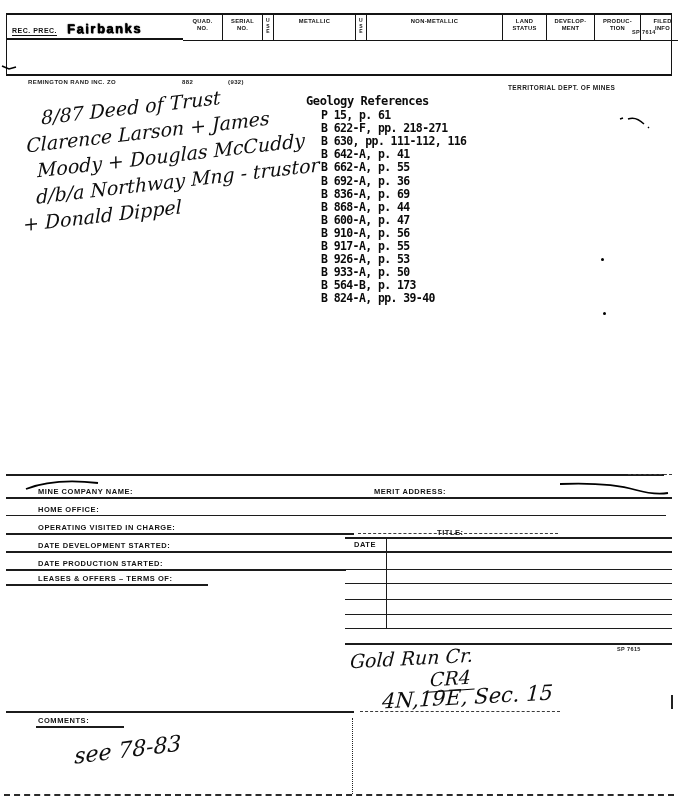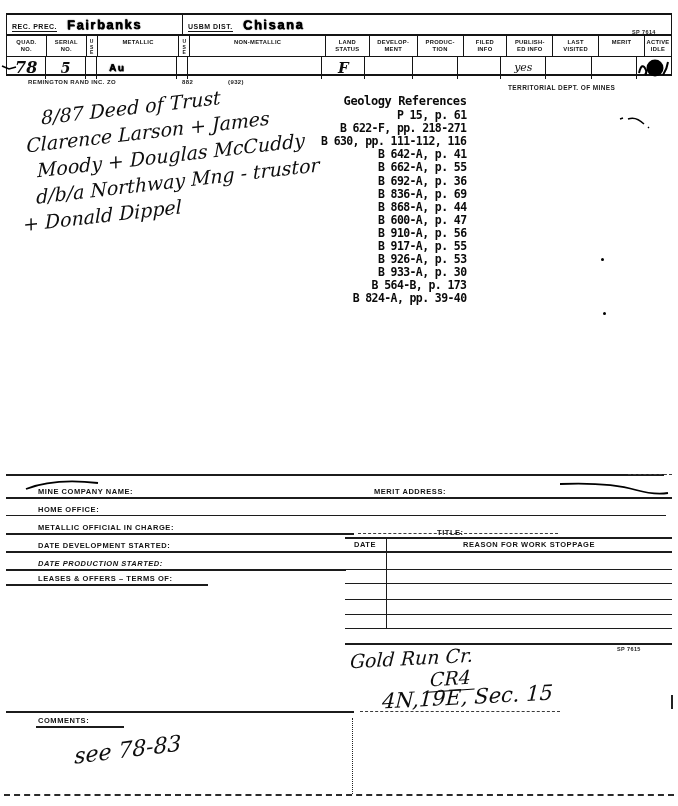--- a/index.html
+++ b/index.html
@@ -11,21 +11,21 @@
   .abs{position:absolute;}
   
   .lbl{font-weight:700;font-size:7.5px;letter-spacing:.55px;color:#131313;white-space:nowrap;}
   .sm{font-weight:700;font-size:6px;letter-spacing:.4px;color:#1b1b1b;white-space:nowrap;}
   .rule{position:absolute;background:#1c1c1c;}
   .rule-dash{position:absolute;border-top:1px dashed #3a3a3a;height:0;}
   
   #card1{position:absolute;left:6px;top:13px;width:666px;height:63px;
     border-top:2.5px solid #141414;border-bottom:2.5px solid #141414;
     border-left:1.5px solid #141414;border-right:1.5px solid #141414;
-    box-sizing:border-box;display:flex;flex-direction:column;}
+    box-sizing:border-box;display:flex;}
   .r1{display:flex;height:23px;border-bottom:2px solid #141414;}
   .r1cell{display:flex;align-items:flex-end;padding:2px 3px 2px 5px;box-sizing:border-box;border-right:1.5px solid #141414;}
   .r1lbl{font-weight:700;font-size:7px;letter-spacing:.5px;border-bottom:1.5px solid #141414;padding-bottom:1px;white-space:nowrap;}
   .stamp{font-weight:900;font-size:13px;letter-spacing:1.5px;color:#000;
     text-shadow:0 0 1.2px #000,0.5px 0.5px 0 #000;transform:rotate(-.5deg);margin-left:10px;white-space:nowrap;}
   .r2{display:flex;height:25px;border-bottom:1.2px solid #141414;}
   .hcell{border-right:1.2px solid #141414;box-sizing:border-box;display:flex;align-items:flex-start;justify-content:center;
     font-weight:700;font-size:5.8px;letter-spacing:.3px;text-align:center;padding-top:3px;line-height:6.5px;}
   .hcell:last-child,.r1cell:last-child,.vcell:last-child{border-right:none;}
   .r3{display:flex;flex:1;}
@@ -46,24 +46,20 @@
 
 <div id="page">
 
   <div id="card1">
 
     <div class="r1">
       <div class="r1cell" style="width:176px;">
         <span class="r1lbl">REC. PREC.</span>
         <span class="stamp">Fairbanks</span>
       </div>
-      <div class="r1cell" style="width:164px;">
-        <span class="r1lbl">USBM DIST.</span>
-        <span class="stamp">Chisana</span>
-      </div>
     </div>
 
     <div class="r2">
       <div class="hcell" style="width:40px;">
           <span style="width:26px;">QUAD. NO.</span>
         </div>
       <div class="hcell" style="width:40px;">
           <span style="width:28px;">SERIAL NO.</span>
         </div>
       <div class="hcell use" style="width:11px;">
@@ -155,36 +151,36 @@
   </svg>
 
   <div class="abs" style="left:10px;top:108px;width:330px;transform:rotate(-6.5deg);transform-origin:left top;">
     <div class="hw note-line" style="margin-left:30px;">8/87 Deed of Trust</div>
     <div class="hw note-line" style="margin-left:12px;">Clarence Larson + James</div>
     <div class="hw note-line" style="margin-left:20px;">Moody + Douglas McCuddy</div>
     <div class="hw note-line" style="margin-left:16px;">d/b/a Northway Mng - trustor</div>
     <div class="hw note-line" style="margin-left:0px;">+ Donald Dippel</div>
   </div>
 
-  <div class="abs" style="left:306px;top:95px;text-align:right;">
+  <div class="abs" style="left:306px;top:95px;">
     <div class="tw tw-title">Geology References</div>
     <div style="margin-left:15px;margin-top:1px;">
       <div class="tw">P 15, p. 61</div>
       <div class="tw">B 622-F, pp. 218-271</div>
       <div class="tw">B 630, pp. 111-112, 116</div>
       <div class="tw">B 642-A, p. 41</div>
       <div class="tw">B 662-A, p. 55</div>
       <div class="tw">B 692-A, p. 36</div>
       <div class="tw">B 836-A, p. 69</div>
       <div class="tw">B 868-A, p. 44</div>
       <div class="tw">B 600-A, p. 47</div>
       <div class="tw">B 910-A, p. 56</div>
       <div class="tw">B 917-A, p. 55</div>
       <div class="tw">B 926-A, p. 53</div>
-      <div class="tw">B 933-A, p. 30</div>
+      <div class="tw">B 933-A, p. 50</div>
       <div class="tw">B 564-B, p. 173</div>
       <div class="tw">B 824-A, pp. 39-40</div>
     </div>
   </div>
 
   <div class="abs" style="left:601px;top:258px;width:3px;height:3px;background:#000;border-radius:50%;"></div>
   <div class="abs" style="left:603px;top:312px;width:3px;height:3px;background:#000;border-radius:50%;"></div>
 
   <div class="rule" style="left:6px;top:474px;width:658px;height:1.8px;"></div>
   <div class="rule-dash" style="left:628px;top:474px;width:44px;"></div>
@@ -197,43 +193,42 @@
     <path d="M2 4 Q50 2 78 10 Q96 15 110 13" stroke="#000" stroke-width="1.8" fill="none"></path>
   </svg>
 
   <span class="lbl abs" style="left:38px;top:487px;">MINE COMPANY NAME:</span>
   <span class="lbl abs" style="left:374px;top:487px;">MERIT ADDRESS:</span>
   <div class="rule" style="left:6px;top:497px;width:666px;height:2.4px;"></div>
 
   <span class="lbl abs" style="left:38px;top:505px;">HOME OFFICE:</span>
   <div class="rule" style="left:6px;top:515px;width:660px;height:1.4px;"></div>
 
-  <span class="lbl abs" style="left:38px;top:523px;">METALLIC OFFICIAL IN CHARGE:</span>
+  <span class="lbl abs" style="left:38px;top:523px;">OPERATING VISITED IN CHARGE:</span>
   <div class="rule" style="left:6px;top:533px;width:348px;height:2px;"></div>
   <div class="rule-dash" style="left:358px;top:533px;width:200px;"></div>
 
   <span class="lbl abs" style="left:437px;top:528px;">TITLE:</span>
 
   <div class="rule" style="left:345px;top:537px;width:327px;height:2px;"></div>
   <span class="lbl abs" style="left:345px;top:540px;width:40px;text-align:center;">DATE</span>
-  <span class="lbl abs" style="left:386px;top:540px;width:286px;text-align:center;">REASON FOR WORK STOPPAGE</span>
   <div class="rule" style="left:345px;top:551px;width:327px;height:2px;"></div>
   <div class="rule" style="left:345px;top:569px;width:327px;height:1.2px;"></div>
   <div class="rule" style="left:345px;top:583px;width:327px;height:1.2px;"></div>
   <div class="rule" style="left:345px;top:599px;width:327px;height:1.2px;"></div>
   <div class="rule" style="left:345px;top:614px;width:327px;height:1.2px;"></div>
   <div class="rule" style="left:345px;top:628px;width:327px;height:1.2px;"></div>
   <div class="rule" style="left:386px;top:538px;width:1.3px;height:91px;"></div>
   <div class="rule" style="left:345px;top:643px;width:327px;height:1.6px;"></div>
   <span class="sm abs" style="left:617px;top:646px;font-size:5.5px;">SP 7615</span>
 
   <span class="lbl abs" style="left:38px;top:541px;">DATE DEVELOPMENT STARTED:</span>
   <div class="rule" style="left:6px;top:551px;width:340px;height:2px;"></div>
 
-  <span class="lbl abs" style="left:38px;top:559px;font-style:italic;">DATE PRODUCTION STARTED:</span>
+  <span class="lbl abs" style="left:38px;top:559px;">DATE PRODUCTION STARTED:</span>
   <div class="rule" style="left:6px;top:569px;width:340px;height:2.4px;"></div>
 
   <span class="lbl abs" style="left:38px;top:574px;">LEASES &amp; OFFERS – TERMS OF:</span>
   <div class="rule" style="left:6px;top:584px;width:202px;height:2px;"></div>
 
   <div class="hw abs" style="left:350px;top:647px;font-size:19px;transform:rotate(-3deg) skewX(-6deg);">Gold Run Cr.</div>
   <div class="hw abs" style="left:428px;top:667px;font-size:19px;transform:rotate(-4deg) skewX(-6deg);border-bottom:1.6px solid #000;padding:0 4px 1px 2px;">CR4</div>
   <div class="hw abs" style="left:382px;top:685px;font-size:21px;transform:rotate(-3deg) skewX(-6deg);">4N,19E, Sec. 15</div>
 
   <div class="rule" style="left:6px;top:711px;width:348px;height:1.5px;"></div>

